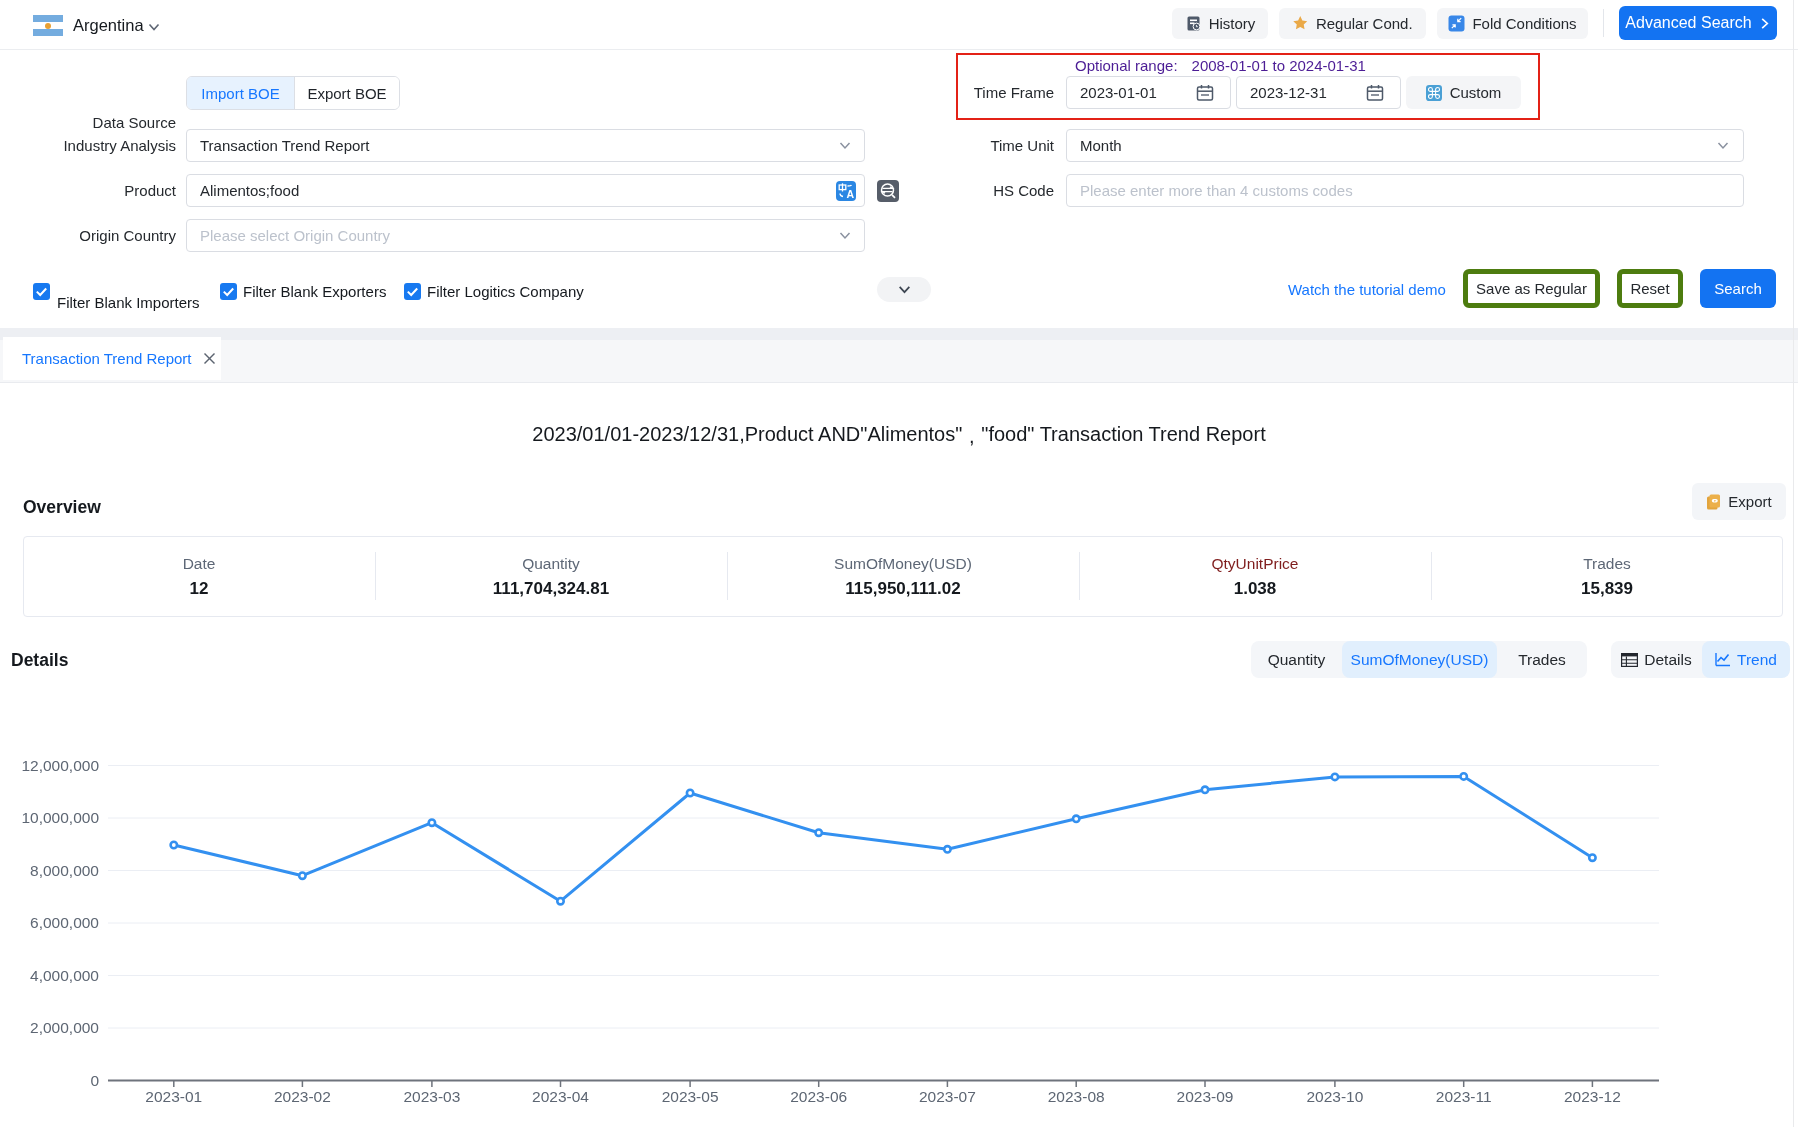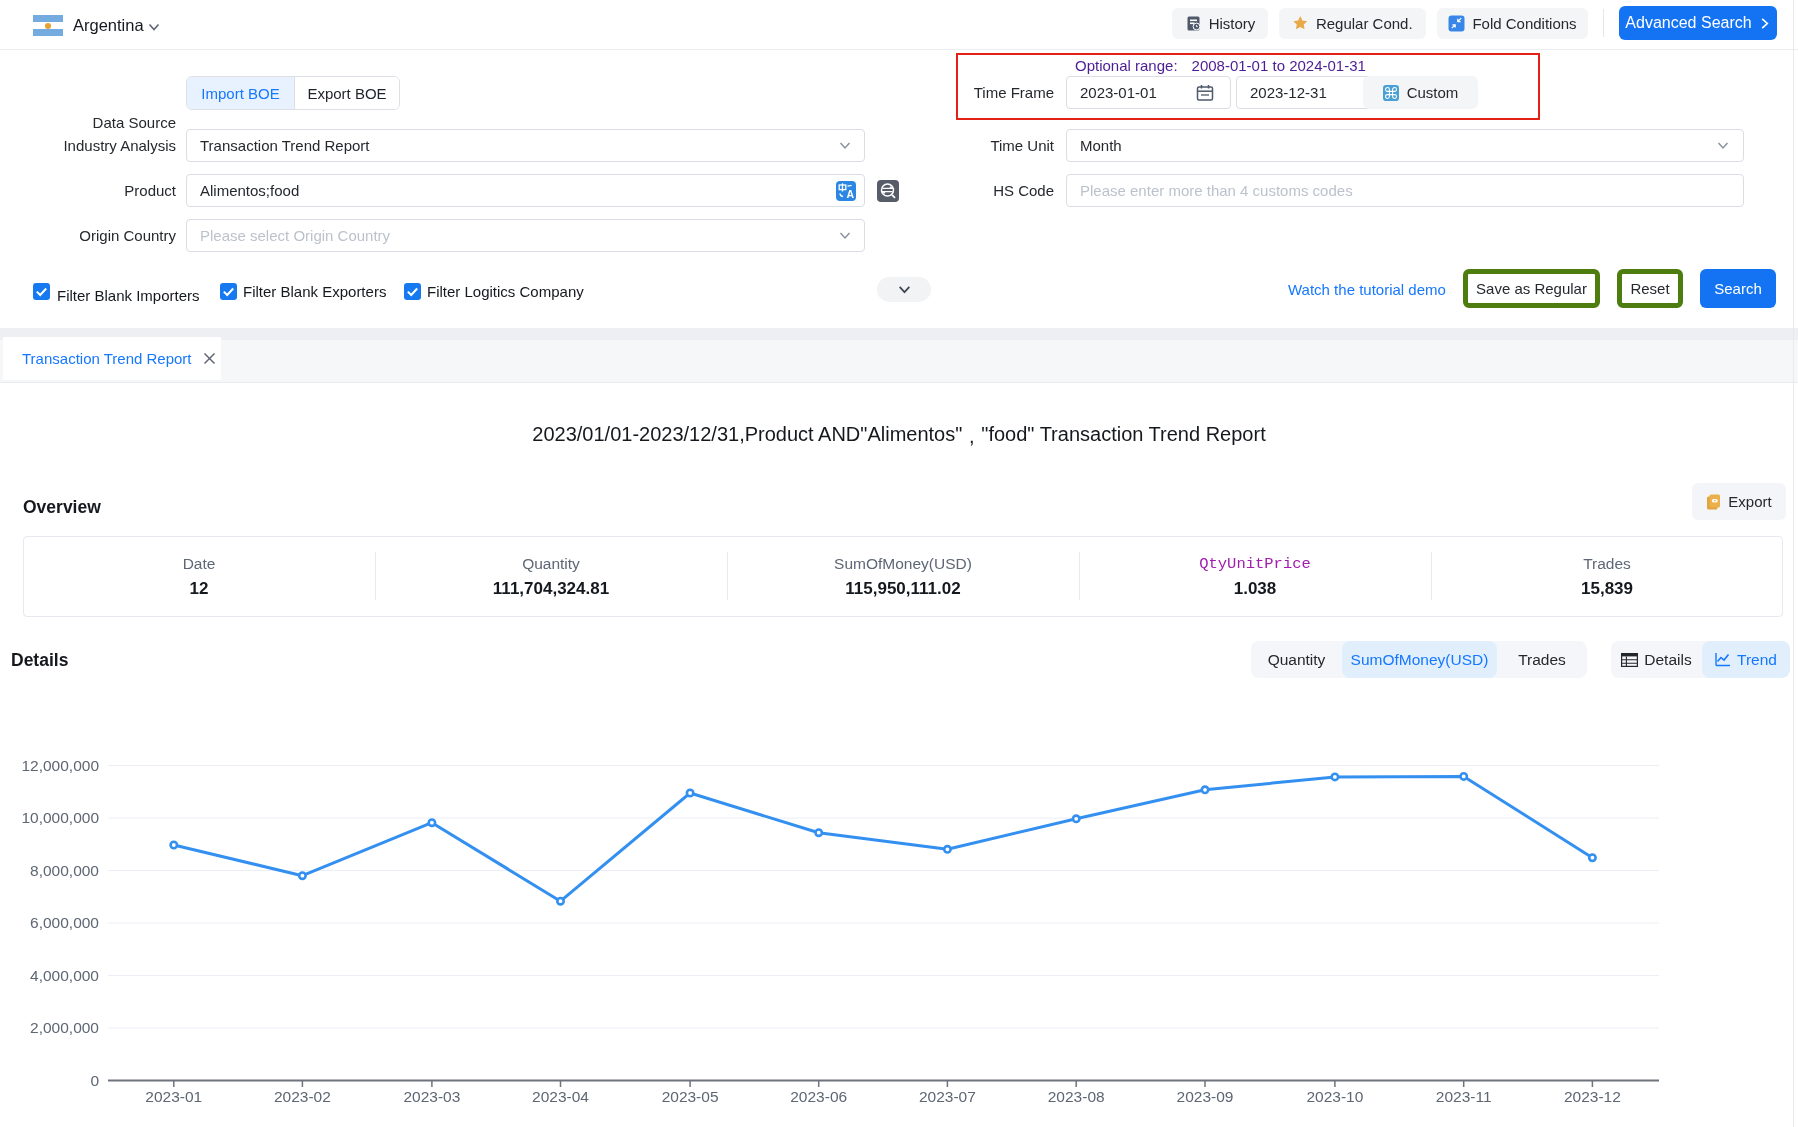--- a/index.html
+++ b/index.html
@@ -113,42 +113,42 @@
     <line x1="5" y1="11" x2="13" y2="11" stroke="#4e5969" stroke-width="1.3"></line>
   </svg>
 <div class="inp" style="left:1236px;top:76px;width:165px;height:33px;">2023-12-31</div>
 <svg class="abs" style="left:1366px;top:84px;" width="18" height="18" viewBox="0 0 18 18">
     <rect x="1.5" y="3" width="15" height="13" rx="1.5" fill="none" stroke="#4e5969" stroke-width="1.5"></rect>
     <line x1="1.5" y1="7.2" x2="16.5" y2="7.2" stroke="#4e5969" stroke-width="1.5"></line>
     <line x1="5.5" y1="1" x2="5.5" y2="4.5" stroke="#4e5969" stroke-width="1.5"></line>
     <line x1="12.5" y1="1" x2="12.5" y2="4.5" stroke="#4e5969" stroke-width="1.5"></line>
     <line x1="5" y1="11" x2="13" y2="11" stroke="#4e5969" stroke-width="1.3"></line>
   </svg>
-<div class="gbtn" style="left:1363px;top:76px;width:115px;height:33px;">
+<div class="gbtn" style="left:1406px;top:76px;width:115px;height:33px;">
   <svg width="16" height="16" viewBox="0 0 18 18" style="margin-right:8px;">
       <rect x="0" y="0" width="18" height="18" rx="3.5" fill="#4aa0d5"></rect>
       <path d="M7.2 7.2 L7.2 5 A2.2 2.2 0 1 0 5 7.2 L7.2 7.2 M7.2 10.8 L5 10.8 A2.2 2.2 0 1 0 7.2 13 L7.2 10.8 M10.8 10.8 L10.8 13 A2.2 2.2 0 1 0 13 10.8 L10.8 10.8 M10.8 7.2 L13 7.2 A2.2 2.2 0 1 0 10.8 5 L10.8 7.2 M7.2 7.2 L10.8 7.2 L10.8 10.8 L7.2 10.8 Z" fill="none" stroke="#fff" stroke-width="1.2"></path>
     </svg>
   Custom
 </div>
 
 <div class="lbl abs" style="left:900px;top:129px;width:154px;">Time Unit</div>
 <div class="inp" style="left:1066px;top:129px;width:678px;height:33px;">Month</div>
 <svg class="chev" style="left:1716px;top:139px;" viewBox="0 0 14 14">
     <polyline points="2.5,4 7,9 11.5,4" fill="none" stroke="#8a919f" stroke-width="1.5"></polyline>
   </svg>
 
 <div class="lbl abs" style="left:900px;top:174px;width:154px;">HS Code</div>
 <div class="inp ph" style="left:1066px;top:174px;width:678px;height:33px;">Please enter more than 4 customs codes</div>
 
 <div class="cb" style="left:33px;top:283px;"></div>
 <svg class="abs" style="left:33px;top:283px;" width="17" height="17" viewBox="0 0 17 17">
     <polyline points="3.8,8.6 7.2,12 13.2,5.5" fill="none" stroke="#fff" stroke-width="2"></polyline>
   </svg>
-<div class="cblbl" style="left:57px;top:287px;">Filter Blank Importers</div>
+<div class="cblbl" style="left:57px;top:294px;">Filter Blank Importers</div>
 <div class="cb" style="left:220px;top:283px;"></div>
 <svg class="abs" style="left:220px;top:283px;" width="17" height="17" viewBox="0 0 17 17">
     <polyline points="3.8,8.6 7.2,12 13.2,5.5" fill="none" stroke="#fff" stroke-width="2"></polyline>
   </svg>
 <div class="cblbl" style="left:243px;top:283px;">Filter Blank Exporters</div>
 <div class="cb" style="left:404px;top:283px;"></div>
 <svg class="abs" style="left:404px;top:283px;" width="17" height="17" viewBox="0 0 17 17">
     <polyline points="3.8,8.6 7.2,12 13.2,5.5" fill="none" stroke="#fff" stroke-width="2"></polyline>
   </svg>
 <div class="cblbl" style="left:427px;top:283px;">Filter Logitics Company</div>
@@ -187,21 +187,21 @@
 </div>
 
 <div class="abs" style="left:23px;top:536px;width:1760px;height:81px;border:1px solid #e6e9f0;border-radius:4px;"></div>
 <div class="abs" style="left:375px;top:552px;width:1px;height:48px;background:#e6e9f0;"></div>
 <div class="abs" style="left:727px;top:552px;width:1px;height:48px;background:#e6e9f0;"></div>
 <div class="abs" style="left:1079px;top:552px;width:1px;height:48px;background:#e6e9f0;"></div>
 <div class="abs" style="left:1431px;top:552px;width:1px;height:48px;background:#e6e9f0;"></div>
 <div class="abs" style="left:23px;top:555px;width:352px;text-align:center;font-size:15.5px;color:#5d6776;">Date</div>
 <div class="abs" style="left:375px;top:555px;width:352px;text-align:center;font-size:15.5px;color:#5d6776;">Quantity</div>
 <div class="abs" style="left:727px;top:555px;width:352px;text-align:center;font-size:15.5px;color:#5d6776;">SumOfMoney(USD)</div>
-<div class="abs" style="left:1079px;top:555px;width:352px;text-align:center;font-size:15.5px;color:#a21caf;font-family:Liberation Mono, monospace;">QtyUnitPrice</div>
+<div class="abs" style="left:1079px;top:555px;width:352px;text-align:center;font-size:15.5px;color:#7f1d1d;">QtyUnitPrice</div>
 <div class="abs" style="left:1431px;top:555px;width:352px;text-align:center;font-size:15.5px;color:#5d6776;">Trades</div>
 <div class="abs" style="left:23px;top:579px;width:352px;text-align:center;font-size:17px;font-weight:bold;color:#15191e;">12</div>
 <div class="abs" style="left:375px;top:579px;width:352px;text-align:center;font-size:17px;font-weight:bold;color:#15191e;">111,704,324.81</div>
 <div class="abs" style="left:727px;top:579px;width:352px;text-align:center;font-size:17px;font-weight:bold;color:#15191e;">115,950,111.02</div>
 <div class="abs" style="left:1079px;top:579px;width:352px;text-align:center;font-size:17px;font-weight:bold;color:#15191e;">1.038</div>
 <div class="abs" style="left:1431px;top:579px;width:352px;text-align:center;font-size:17px;font-weight:bold;color:#15191e;">15,839</div>
 
 <div class="abs" style="left:11px;top:650px;font-size:17.5px;font-weight:bold;color:#15191e;">Details</div>
 
 <div class="abs" style="left:1251px;top:641px;width:336px;height:37px;background:#f4f6f9;border-radius:8px;display:flex;overflow:hidden;">

